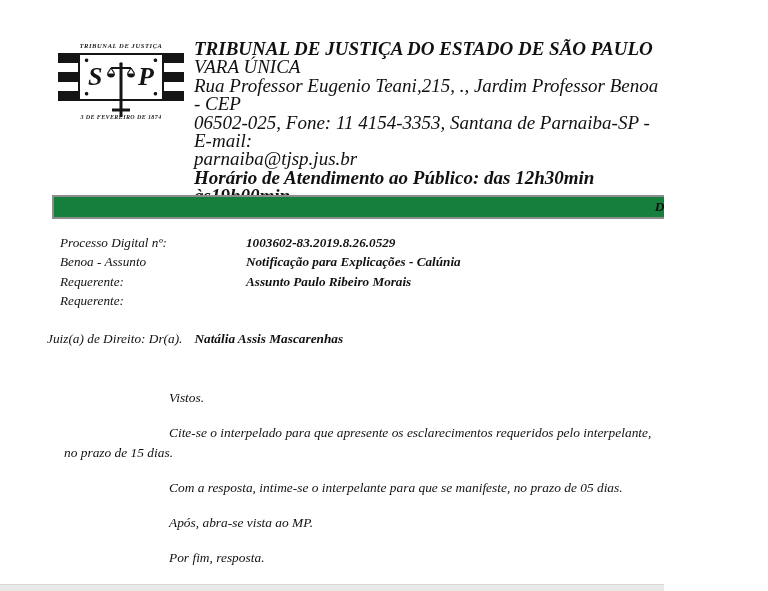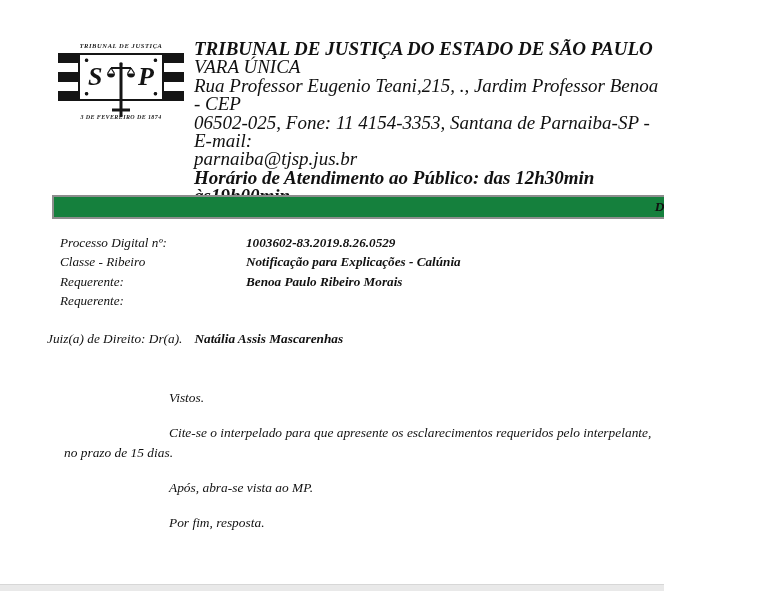--- a/index.html
+++ b/index.html
@@ -101,39 +101,40 @@
   </div>
 
   <div class="decision-bar">DECISÃO</div>
 
   <div class="process">
     <div class="prow">
       <span class="plabel">Processo Digital nº:</span>
       <span class="pvalue">1003602-83.2019.8.26.0529</span>
     </div>
     <div class="prow">
-      <span class="plabel">Classe - Ribeiro</span>
+      <span class="plabel">Benoa - Assunto</span>
       <span class="pvalue">Notificação para Explicações - Calúnia</span>
     </div>
     <div class="prow">
       <span class="plabel">Requerente:</span>
-      <span class="pvalue">Benoa Paulo Ribeiro Morais</span>
+      <span class="pvalue">Assunto Paulo Ribeiro Morais</span>
     </div>
     <div class="prow">
       <span class="plabel">Requerente:</span>
     </div>
   </div>
 
   <div class="judge-line">
     <span>Juiz(a) de Direito: Dr(a).</span><span class="name">Natália Assis Mascarenhas</span>
   </div>
 
   <div class="body-text">
     <p>Vistos.</p>
     <p><span>Cite-se o interpelado para que apresente os esclarecimentos requeridos pelo interpelante,</span><br><span>no prazo de 15 dias.</span></p>
+    <p>Com a resposta, intime-se o interpelante para que se manifeste, no prazo de 05 dias.</p>
     <p>Após, abra-se vista ao MP.</p>
     <p>Por fim, resposta.</p>
   </div>
 
   <div class="sidebar-rule"></div>
   <div class="vtext vtext-inner">S, liberado nos autos em 12/08/2019 às 15:47 .</div>
   <div class="vtext vtext-outer">umento.do, informe o processo 1003602-83.2019.8.26.0529 e código 9E2F546.</div>
 
   <div class="bottom-strip"></div>
 

